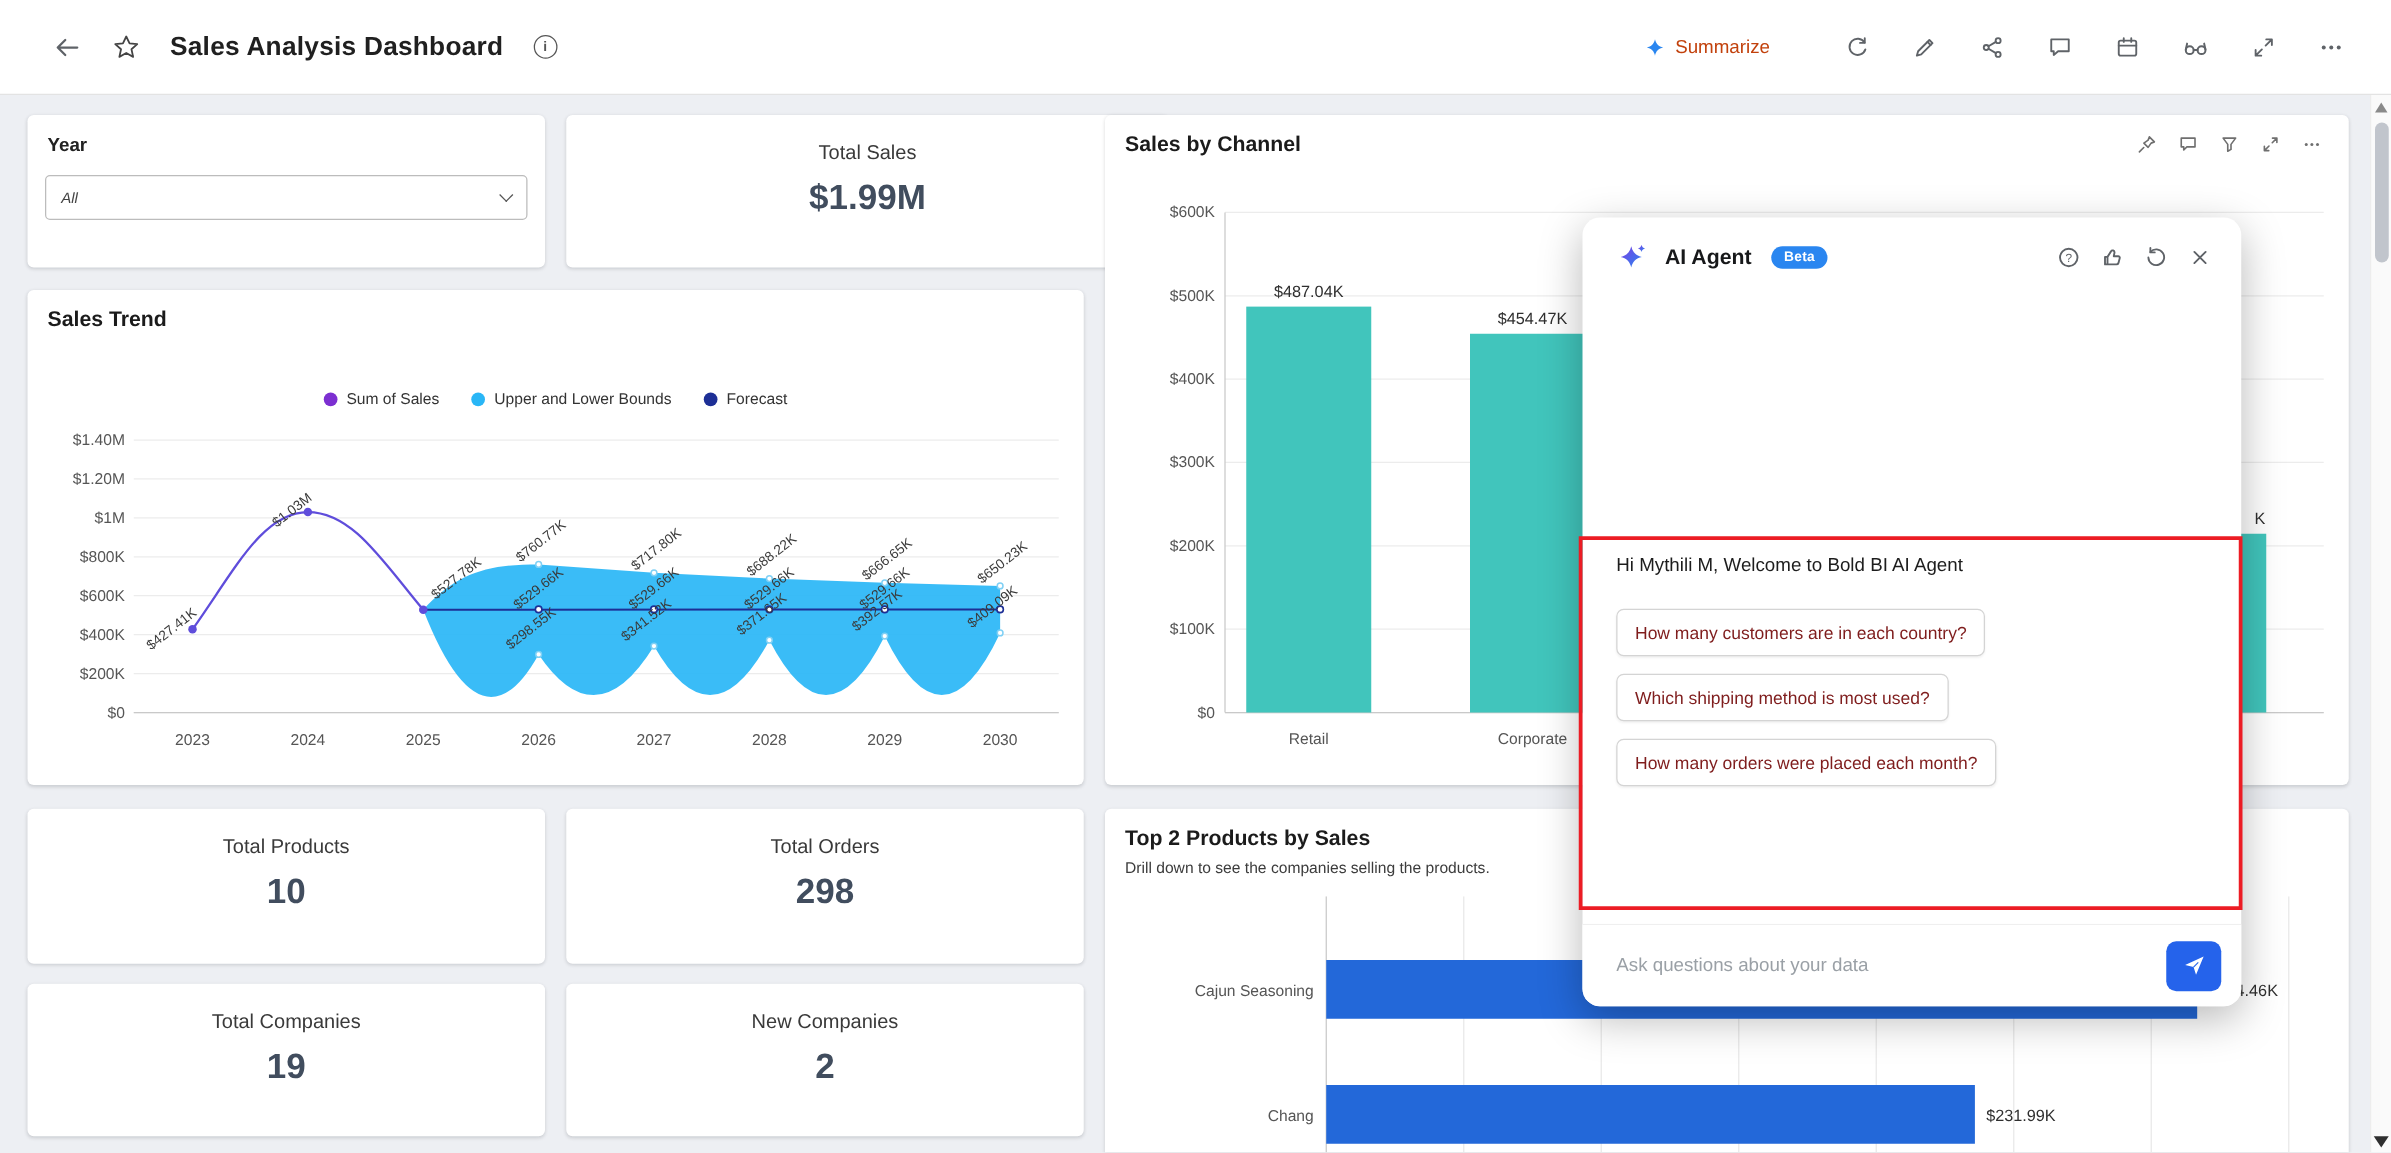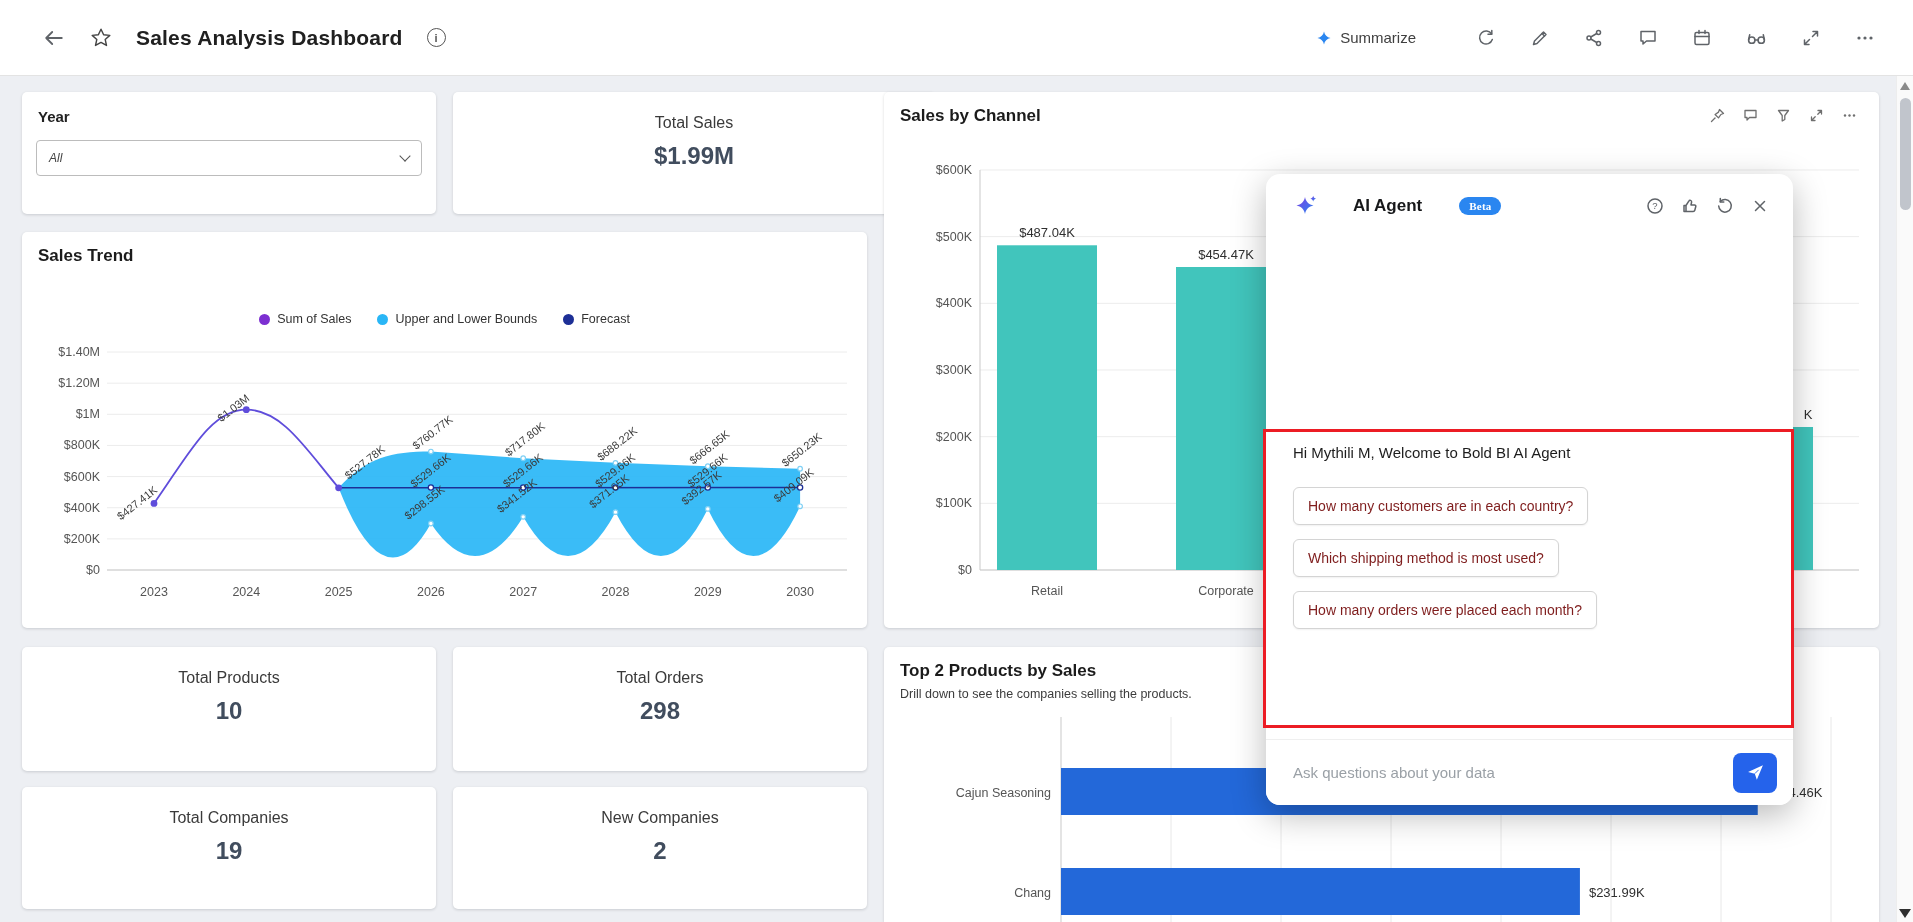--- a/index.html
+++ b/index.html
@@ -10,21 +10,21 @@
 .rlab{font-size:11px;fill:#3a3a3a;}
 .blab{font-size:13px;fill:#2f2f2f;}
 
 
 .topbar{position:absolute;left:0;top:0;width:100%;height:76px;background:#fff;border-bottom:1px solid #e3e3e3;z-index:30;display:flex;align-items:center;justify-content:space-between;padding:0 38px 0 42px;}
 .tb-left{display:flex;align-items:center;gap:24px;}
 .tb-left h1{font-size:21px;font-weight:700;color:#202020;letter-spacing:.2px;}
 .ibtn{background:none;border:none;cursor:pointer;display:flex;align-items:center;justify-content:center;padding:0;}
 .info-circle{width:19px;height:19px;border:1.6px solid #555;border-radius:50%;color:#555;font-size:11px;font-weight:700;display:flex;align-items:center;justify-content:center;cursor:pointer;}
 .tb-right{display:flex;align-items:center;gap:34px;}
-.summarize{display:flex;align-items:center;gap:8px;background:none;border:none;color:#404040;font-size:15px;cursor:pointer;margin-right:26px;font-family:inherit;}
+.summarize{display:flex;align-items:center;gap:8px;background:none;border:none;color:#c2410c;font-size:15px;cursor:pointer;margin-right:26px;font-family:inherit;}
 
 
 .card{position:absolute;background:#fff;border-radius:5px;box-shadow:0 1px 3px rgba(20,24,31,.16);}
 .card-title{position:absolute;top:14px;left:16px;font-size:17px;font-weight:700;color:#1b1b1b;}
 .card-sub{position:absolute;top:40px;left:16px;font-size:12.5px;color:#3c3c3c;}
 .year-card{left:22px;top:92px;width:414px;height:122px;}
 .total-sales-card{left:453px;top:92px;width:482px;height:122px;padding-left:40px;}
 .channel-card{left:884px;top:92px;width:995px;height:536px;}
 .trend-card{left:22px;top:232px;width:845px;height:396px;}
 .total-products-card{left:22px;top:647px;width:414px;height:124px;}
@@ -32,36 +32,36 @@
 .top-products-card{left:884px;top:647px;width:995px;height:275px;border-radius:5px 5px 0 0;}
 .total-companies-card{left:22px;top:787px;width:414px;height:122px;}
 .new-companies-card{left:453px;top:787px;width:414px;height:122px;}
 
 .filter-label{position:absolute;top:16px;left:16px;font-size:15px;font-weight:600;color:#222;}
 .select{position:absolute;left:14px;right:14px;top:48px;height:36px;border:1px solid #bcbcbc;border-radius:4px;display:flex;align-items:center;justify-content:space-between;padding:0 12px;cursor:pointer;background:#fff;}
 .select-value{font-style:italic;font-size:12px;color:#444;}
 .chev{width:8px;height:8px;border-right:1.7px solid #555;border-bottom:1.7px solid #555;transform:rotate(45deg);margin-top:-4px;}
 
 .k-label{position:absolute;top:22px;left:0;right:0;text-align:center;font-size:16px;color:#3a3a3a;}
-.k-value{position:absolute;top:50px;left:0;right:0;text-align:center;font-size:24px;font-weight:700;color:#414d5e;}
+.k-value{position:absolute;top:50px;left:0;right:0;text-align:center;font-size:28px;font-weight:700;color:#414d5e;}
 
 .legend{position:absolute;top:80px;left:0;right:0;display:flex;justify-content:center;gap:26px;font-size:12.5px;color:#333;align-items:center;}
 .litem{display:flex;align-items:center;}
 .dot{width:11px;height:11px;border-radius:50%;display:inline-block;margin-right:7px;}
 #trend-plot{position:absolute;left:0;top:100px;width:845px;height:296px;}
 #channel-plot{position:absolute;left:0;top:40px;width:995px;height:496px;}
 #top-plot{position:absolute;left:0;top:70px;width:995px;height:205px;}
 .widget-icons{position:absolute;top:16px;right:22px;display:flex;gap:18px;}
 .widget-icons button{background:none;border:none;padding:0;cursor:pointer;display:flex;}
 
 
 .ai-panel{position:absolute;left:1266px;top:174px;width:527px;height:631px;background:#fff;border-radius:14px;box-shadow:0 10px 34px rgba(0,0,0,.28);z-index:10;}
-.ai-head{position:absolute;top:0;left:0;right:0;height:64px;display:flex;align-items:center;padding:0 24px 0 28px;gap:21px;}
+.ai-head{position:absolute;top:0;left:0;right:0;height:64px;display:flex;align-items:center;padding:0 24px 0 28px;}
 .ai-title{font-size:17px;font-weight:700;color:#17181a;margin-left:14px;}
-.beta{margin-left:16px;background:#2a86f0;color:#fff;font-size:11px;padding:3px 10px;border-radius:10px;font-weight:600;letter-spacing:.2px;font-family:Liberation Serif, serif;}
+.beta{margin-left:16px;background:#2a86f0;color:#fff;font-size:11px;padding:3px 10px;border-radius:10px;font-weight:600;letter-spacing:.2px;}
 .ai-actions{margin-left:auto;display:flex;gap:17px;}
 .ai-actions button{background:none;border:none;cursor:pointer;padding:0;display:flex;}
 .ai-body{position:absolute;left:27px;right:27px;top:270px;}
 .welcome{font-size:15px;color:#1d1d1d;margin-bottom:26px;}
 .chip{display:block;width:fit-content;background:#fff;border:1px solid #d4d4d4;border-radius:6px;padding:10px 14px;font-size:14px;color:#7f1d1d;margin-bottom:14px;cursor:pointer;box-shadow:0 1px 2px rgba(0,0,0,.06);font-family:inherit;}
 .ai-input-row{position:absolute;left:0;right:0;bottom:0;height:66px;display:flex;align-items:center;padding:0 16px 0 27px;border-top:1px solid #efefef;border-radius:0 0 14px 14px;background:#fff;}
 .ai-input-row input{flex:1;border:none;outline:none;font-size:15px;color:#333;font-family:inherit;background:transparent;}
 .ai-input-row input::placeholder{color:#9aa0a6;}
 .send{width:44px;height:40px;background:#2563eb;border:none;border-radius:8px;display:flex;align-items:center;justify-content:center;cursor:pointer;}
 .red-box{position:absolute;left:1263px;top:429px;width:531px;height:299px;border:3px solid #ec1c24;z-index:12;}

